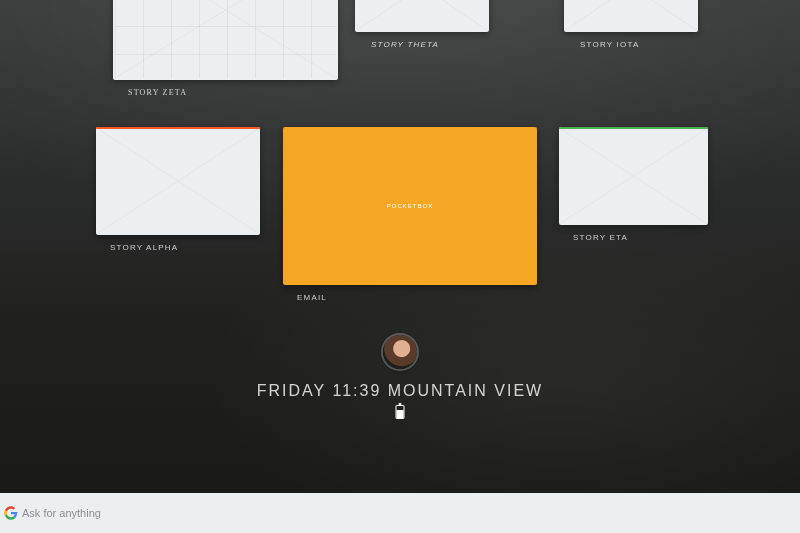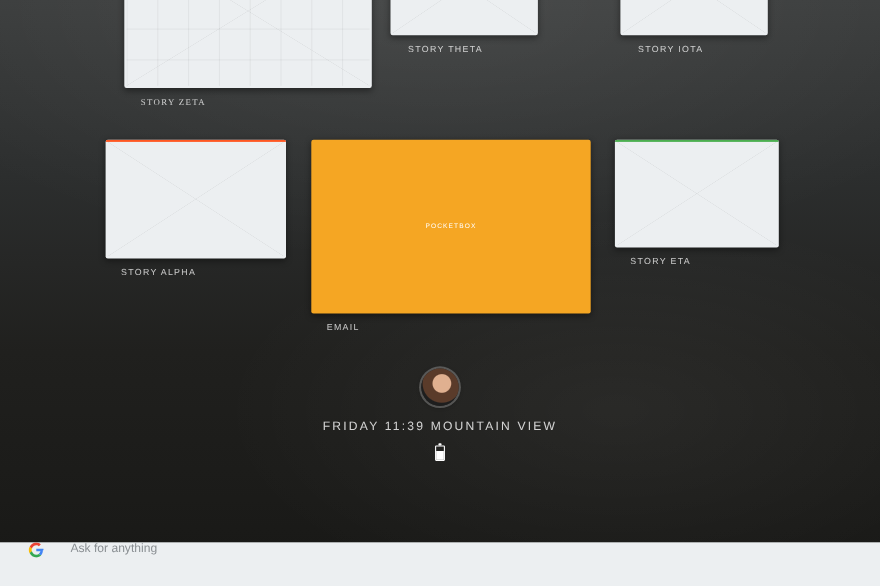--- a/index.html
+++ b/index.html
@@ -52,37 +52,37 @@
   .avatar {
     position: absolute;
     left: 50%; transform: translateX(-50%);
     top: 335px;
     width: 34px; height: 34px; border-radius: 50%;
     background: radial-gradient(circle at 55% 40%, #e0b090 0 8px, #5a3b2a 9px 17px, #1e1e1e 18px);
     box-shadow: 0 0 0 2px rgba(255,255,255,0.25), 0 1px 4px rgba(0,0,0,0.5);
   }
   .status-line {
     position: absolute; top: 382px; left: 50%; transform: translateX(-50%);
-    font-size: 11px; letter-spacing: 2px; color: rgba(255,255,255,0.8);
+    font-size: 16px; letter-spacing: 2px; color: rgba(255,255,255,0.8);
     text-transform: uppercase;
     white-space: nowrap;
   }
   .battery {
     position: absolute; top: 405px; left: 50%; transform: translateX(-50%);
     width: 9px; height: 14px; border: 1.5px solid #fff; border-radius: 1px;
     background: linear-gradient(to top, #fff 0 65%, transparent 65%);
   }
   .battery::before {
     content: ""; position: absolute; top: -3px; left: 2px; width: 3px; height: 2px; background: #fff; border-radius: 1px;
   }
   .searchbar {
     position: absolute; left: 0; right: 0; bottom: 0; height: 40px;
     background: #eceff1;
-    display: flex; align-items: flex-start; padding: 0 26px;
-    gap: 24px;
+    display: flex; align-items: center; padding: 0 4px;
+    gap: 4px;
   }
   .glogo {
     width: 14px; height: 14px; position: relative; flex: 0 0 auto;
   }
   .glogo svg { width: 14px; height: 14px; display: block; }
   .search-input {
     flex: 1; border: none; background: transparent; outline: none;
     font-size: 11px; color: #555;
   }
   .search-input::placeholder { color: #8a8f93; }
@@ -92,21 +92,21 @@
 
 <div class="card" style="left:113px; top:-60px; width:225px; height:140px;">
   <div class="xbg"></div>
     <div class="grid"></div>
 </div>
 <div class="card-label" style="left:128px; top:88px;font-family:Liberation Serif, serif;">STORY ZETA</div>
 
 <div class="card" style="left:355px; top:-60px; width:134px; height:92px;">
   <div class="xbg"></div>
 </div>
-<div class="card-label" style="left:371px; top:40px;">STORY THETA</div>
+<div class="card-label" style="left:371px; top:40px;font-style:italic;">STORY THETA</div>
 
 <div class="card" style="left:564px; top:-60px; width:134px; height:92px;">
   <div class="xbg"></div>
 </div>
 <div class="card-label" style="left:580px; top:40px;">STORY IOTA</div>
 
 <div class="card" style="left:96px; top:127px; width:164px; height:108px;">
   <div class="accent orange"></div>
     <div class="xbg"></div>
 </div>

